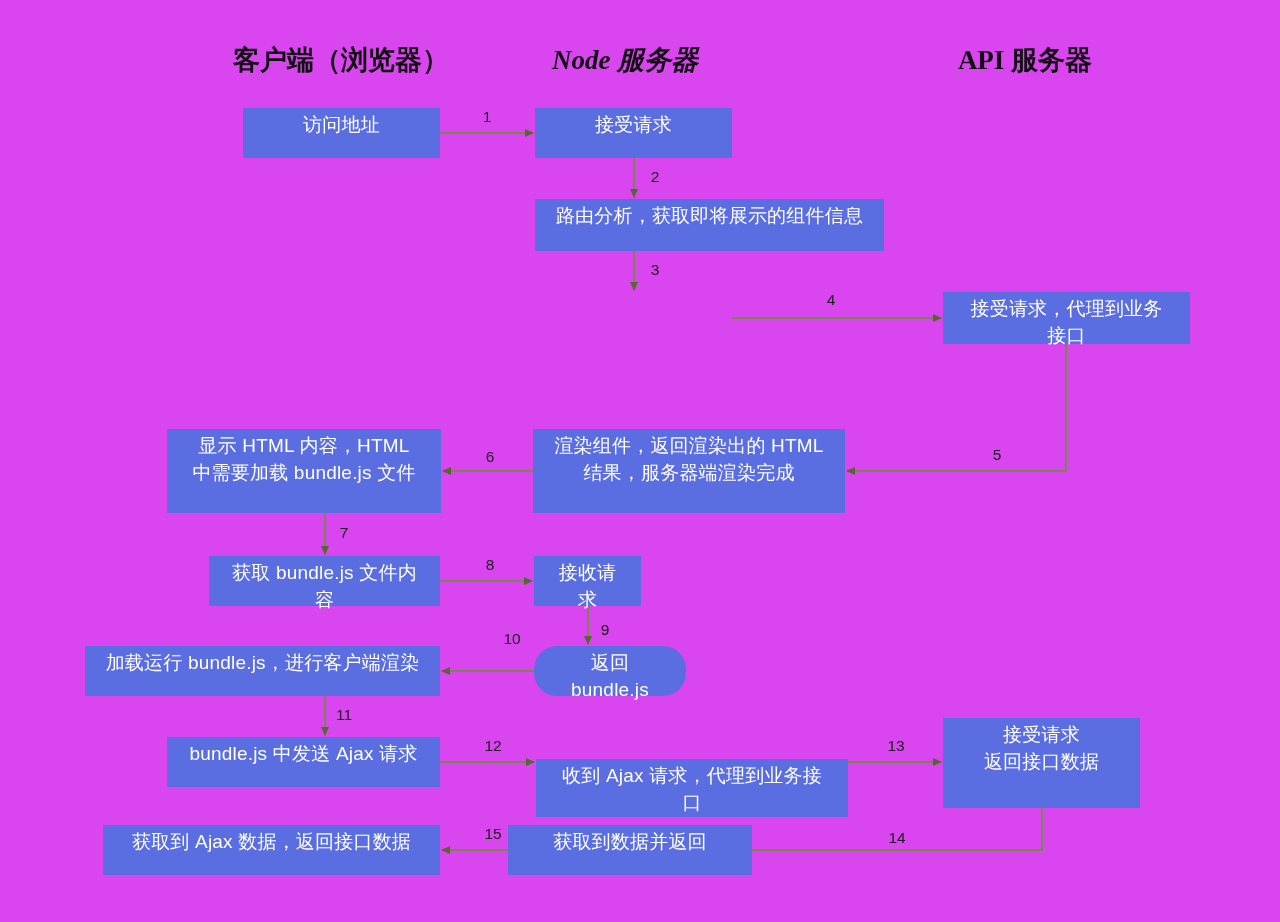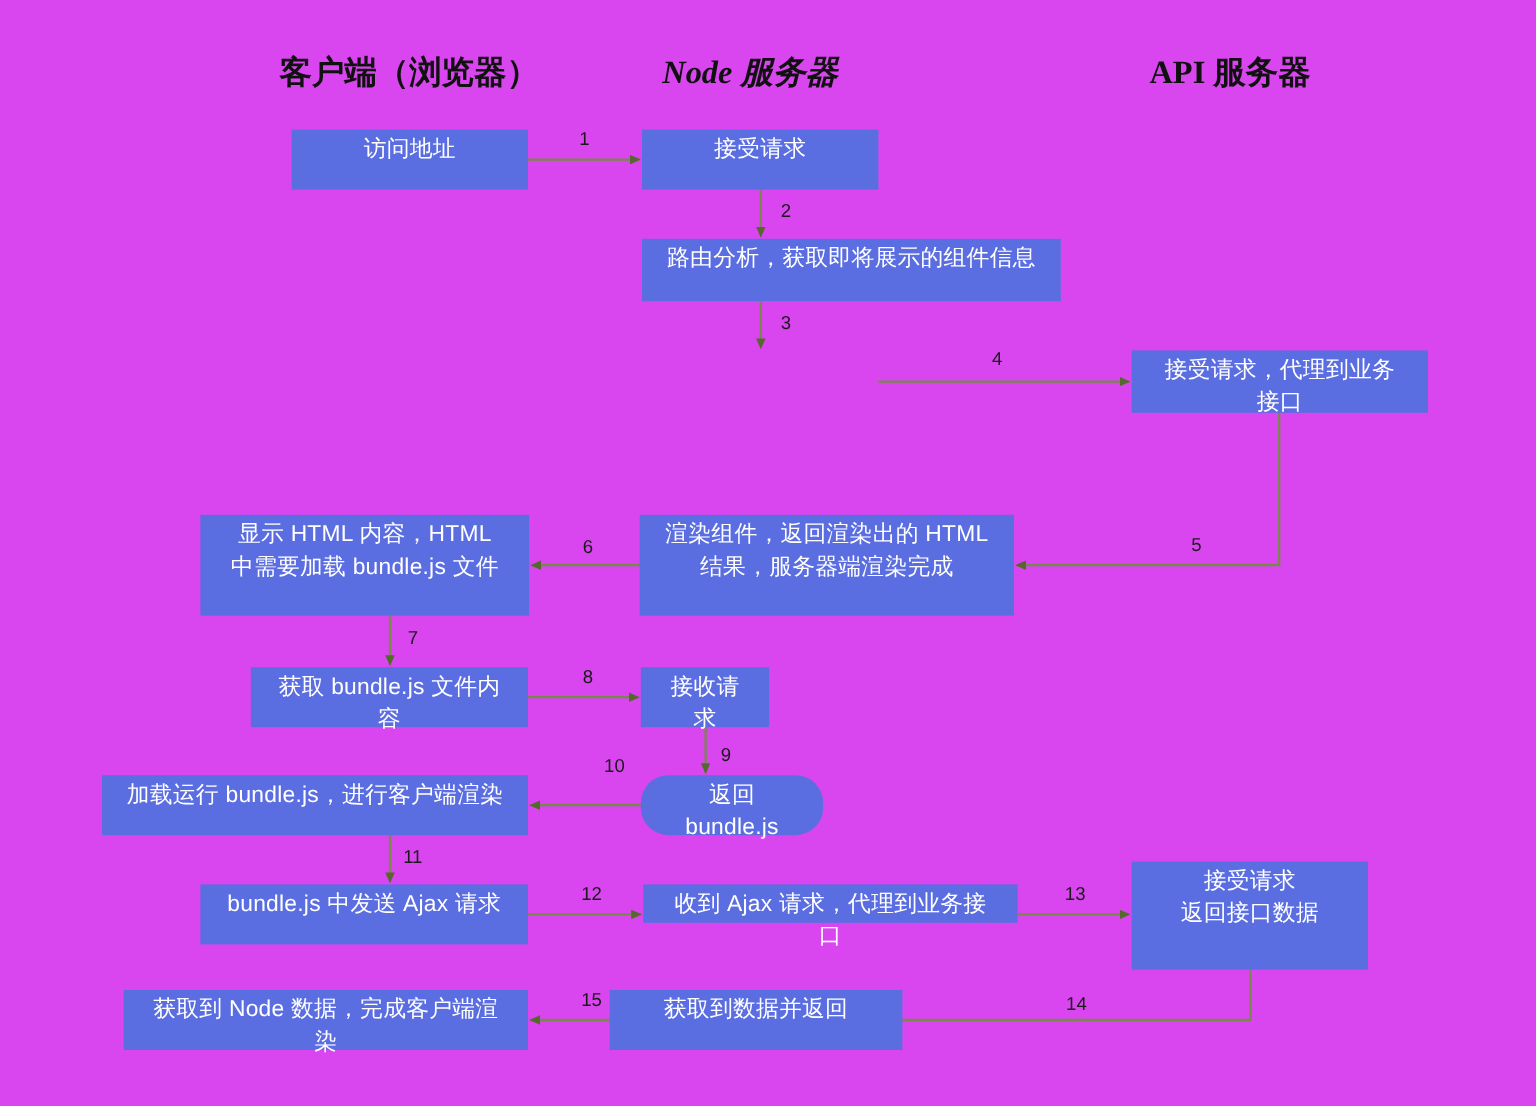--- a/index.html
+++ b/index.html
@@ -151,33 +151,33 @@
   </div>
 
   <div class="node" style="left:534px; top:646px; width:152px; height:50px;border-radius:23px;">
     <span>返回 bundle.js</span>
   </div>
 
   <div class="node" style="left:167px; top:737px; width:273px; height:50px;">
     <span>bundle.js 中发送 Ajax 请求</span>
   </div>
 
-  <div class="node" style="left:536px; top:737px; width:312px; height:32px;">
+  <div class="node" style="left:536px; top:759px; width:312px; height:58px;">
     <span>收到 Ajax 请求，代理到业务接口</span>
   </div>
 
   <div class="node" style="left:943px; top:718px; width:197px; height:90px;">
     <div>
       <span>接受请求</span>
       <span>返回接口数据</span>
     </div>
   </div>
 
   <div class="node" style="left:103px; top:825px; width:337px; height:50px;">
-    <span>获取到 Node 数据，完成客户端渲染</span>
+    <span>获取到 Ajax 数据，返回接口数据</span>
   </div>
 
   <div class="node" style="left:508px; top:825px; width:244px; height:50px;">
     <span>获取到数据并返回</span>
   </div>
 
   <div class="edge-label" style="left:487px; top:117px;">1</div>
   <div class="edge-label" style="left:655px; top:177px;">2</div>
   <div class="edge-label" style="left:655px; top:270px;">3</div>
   <div class="edge-label" style="left:831px; top:300px;">4</div>

